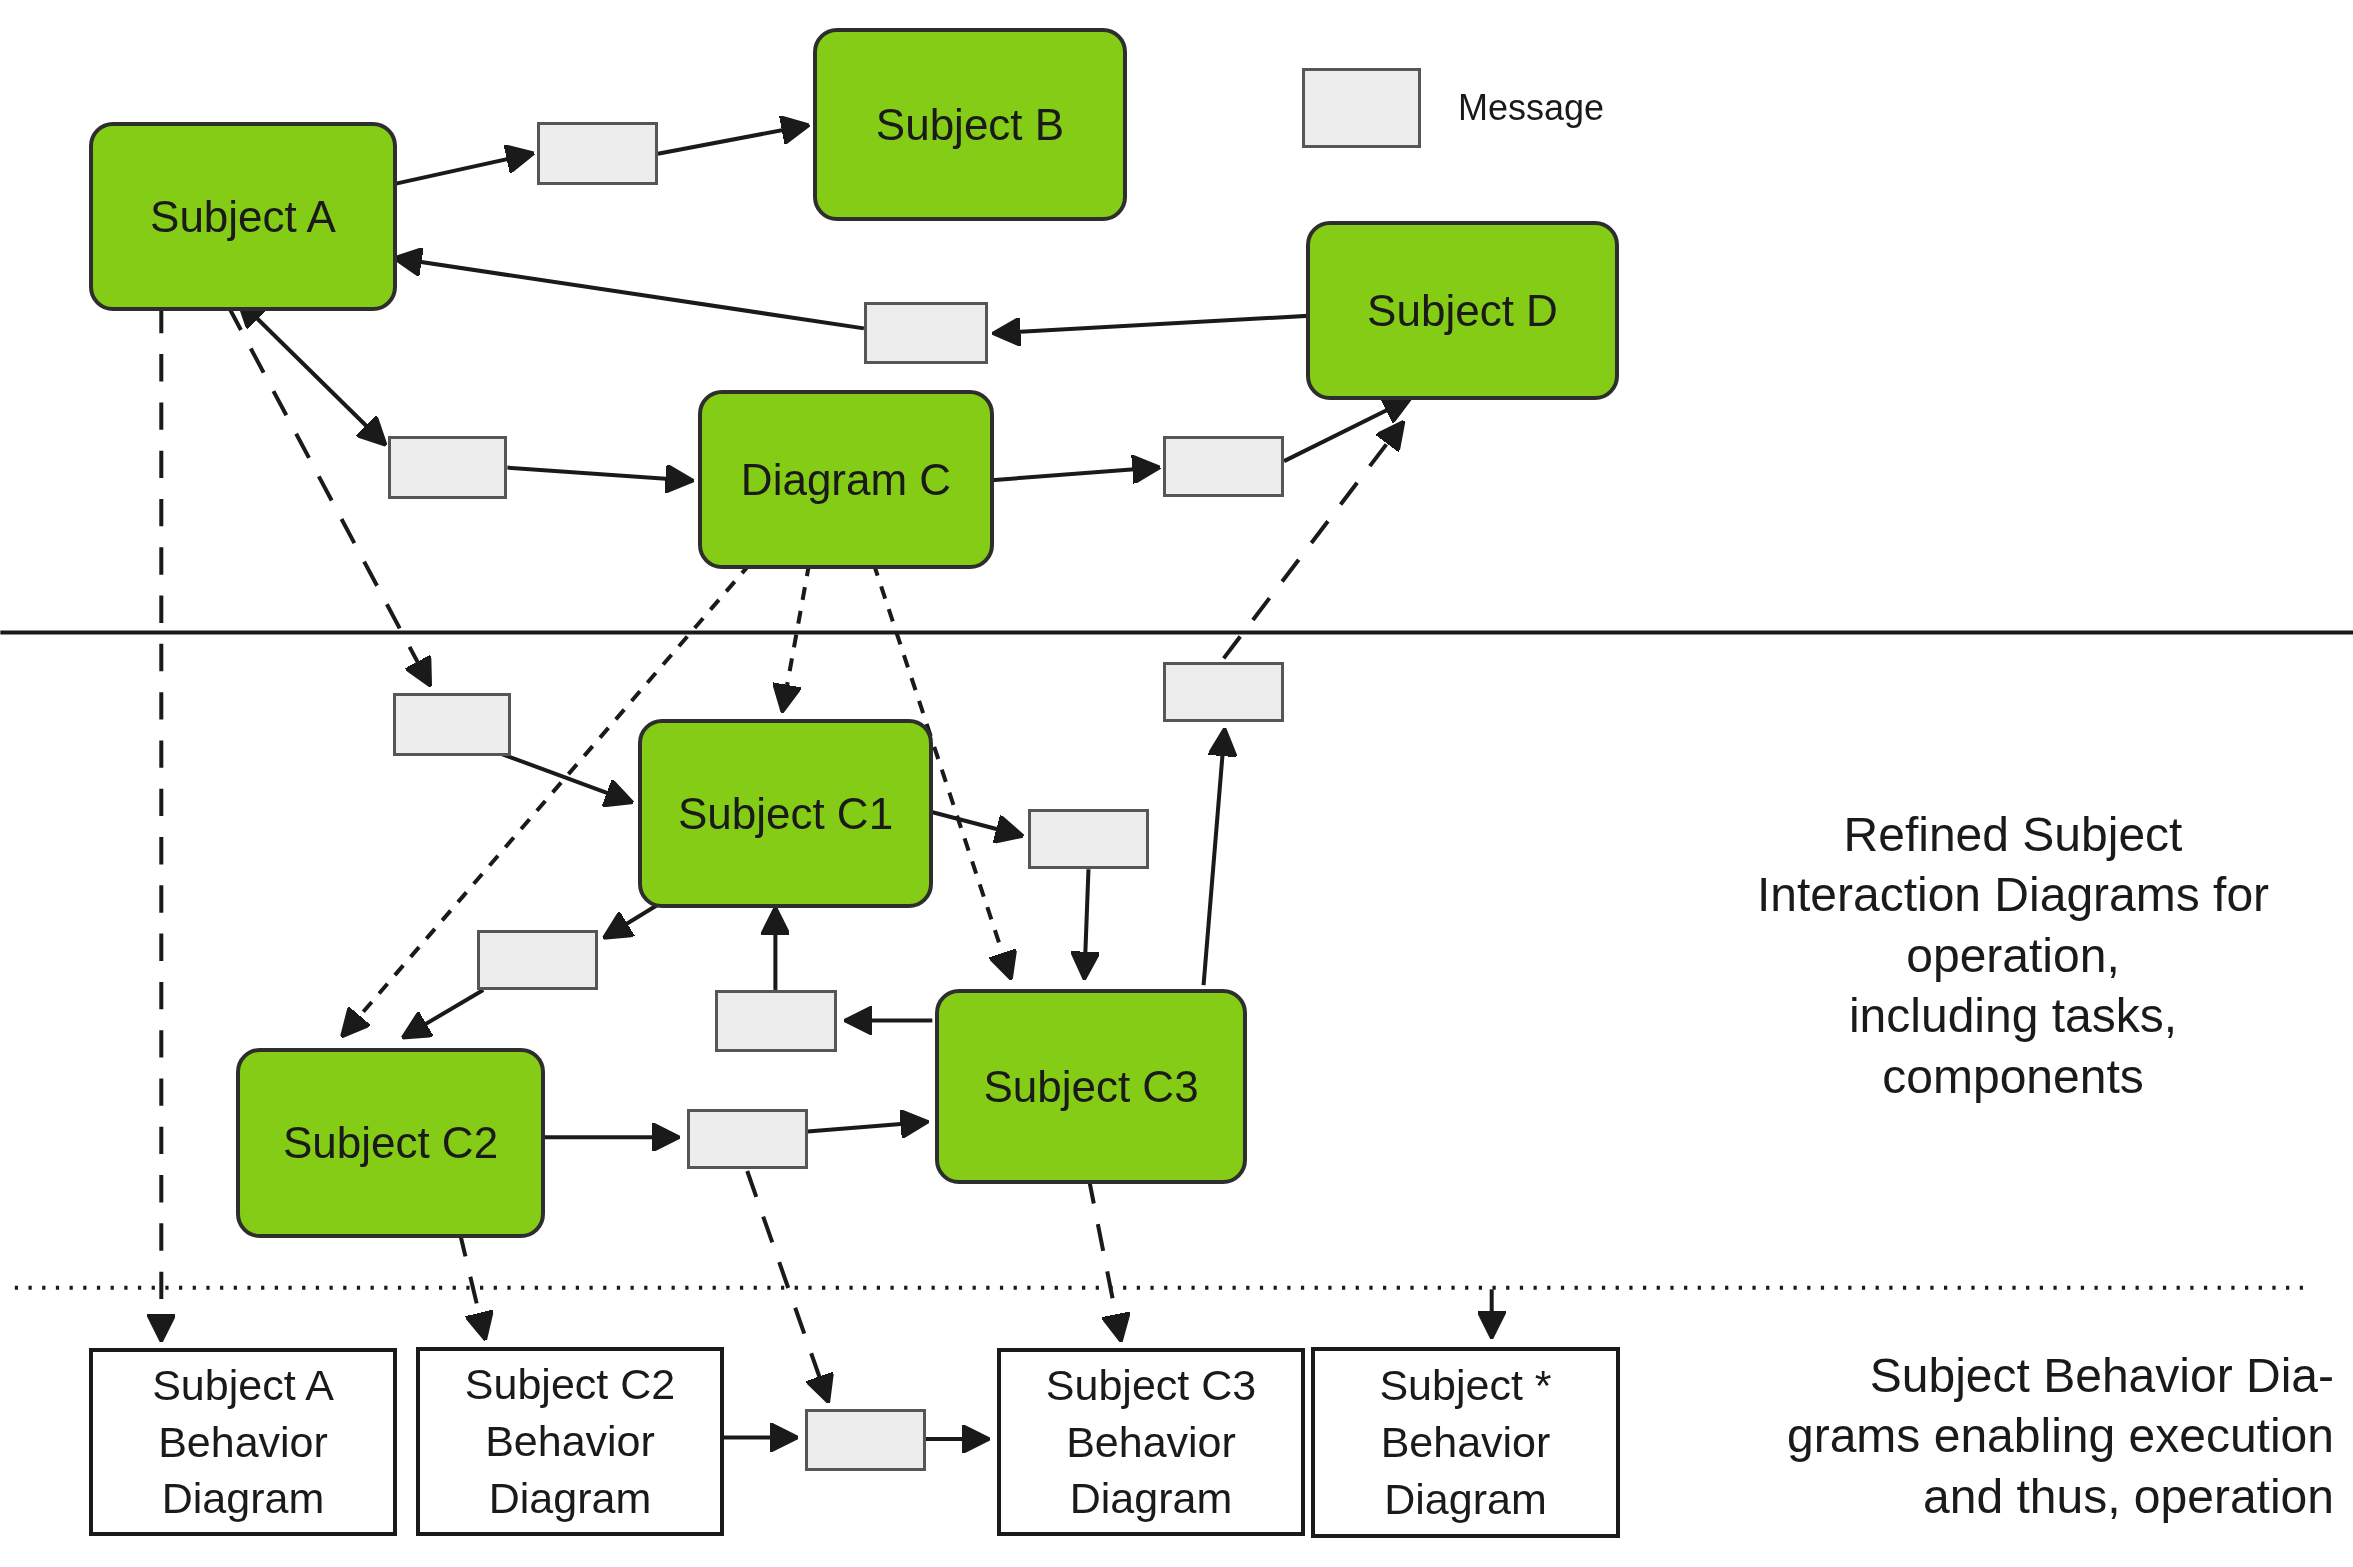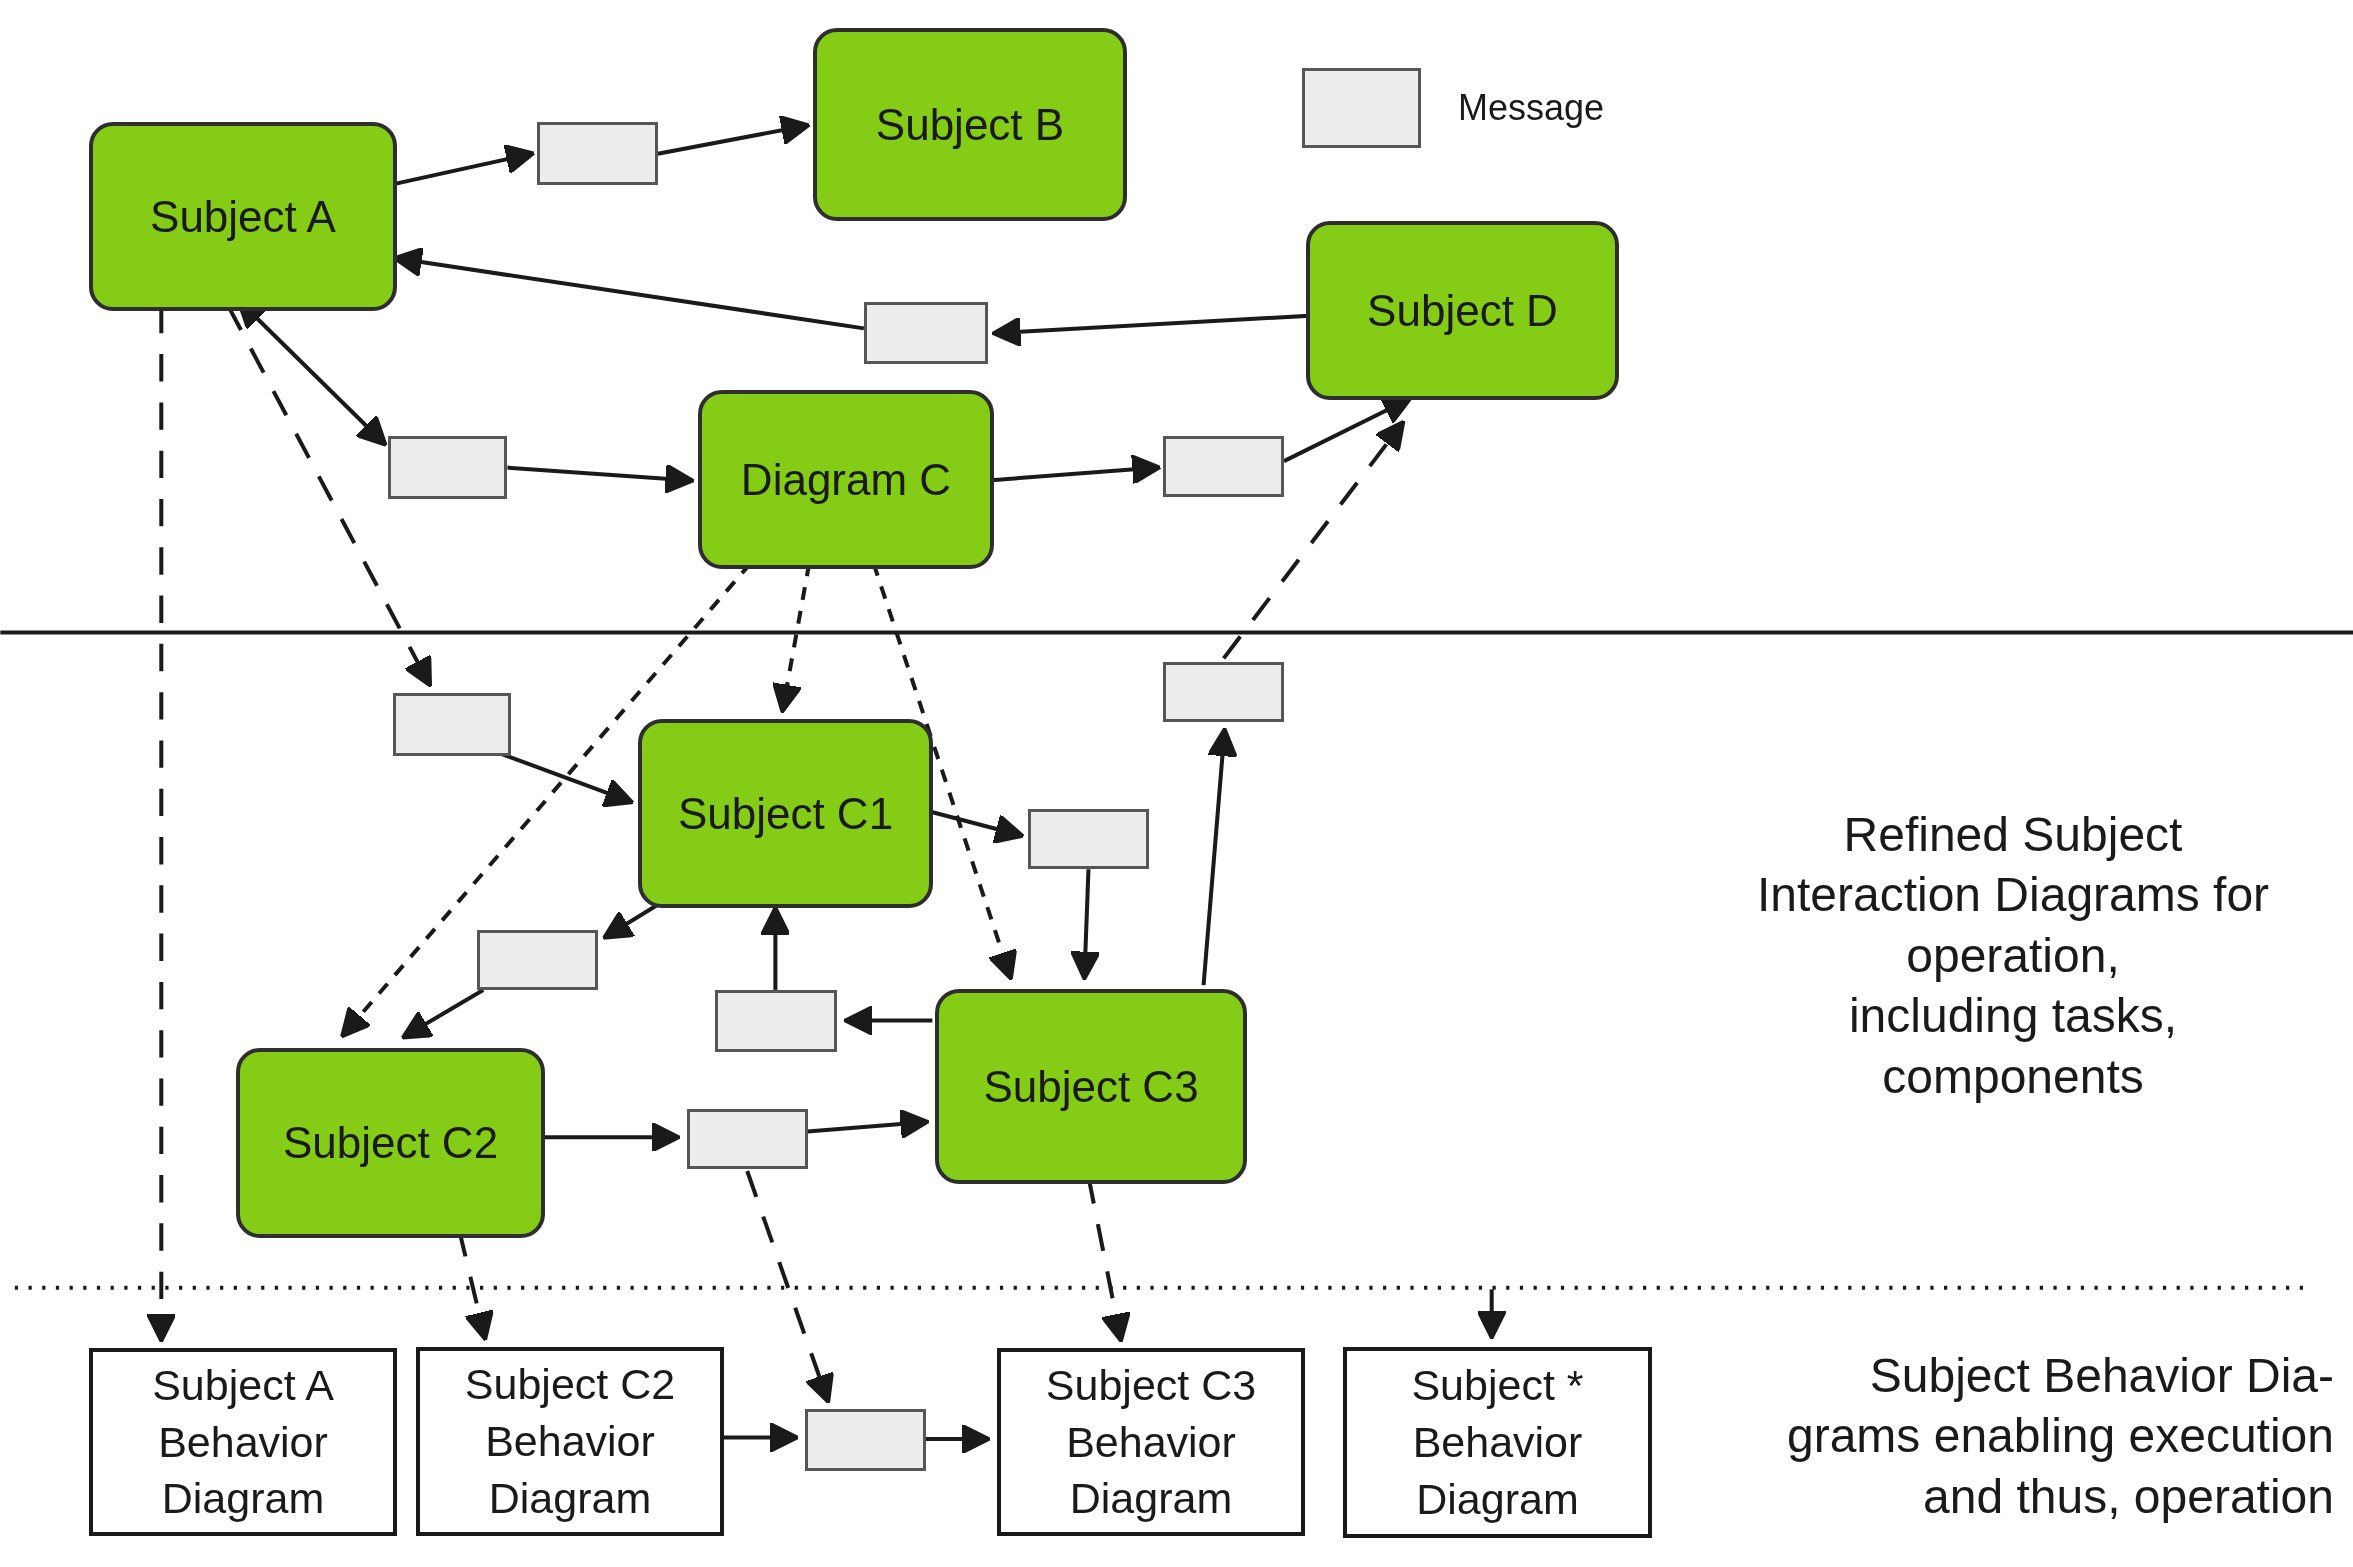--- a/index.html
+++ b/index.html
@@ -117,21 +117,21 @@
   <div class="bhv" style="left:416px;top:1347px;width:300px;height:181px;">
     <span>Subject C2
 Behavior
 Diagram</span>
   </div>
   <div class="bhv" style="left:997px;top:1348px;width:300px;height:180px;">
     <span>Subject C3
 Behavior
 Diagram</span>
   </div>
-  <div class="bhv" style="left:1343px;top:1347px;width:301px;height:183px;">
+  <div class="bhv" style="left:1311px;top:1347px;width:301px;height:183px;">
     <span>Subject *
 Behavior
 Diagram</span>
   </div>
 
   <div class="caption" style="left:1703px;top:805px;width:620px;">Refined Subject
 Interaction Diagrams for
 operation,
 including tasks,
 components</div>

